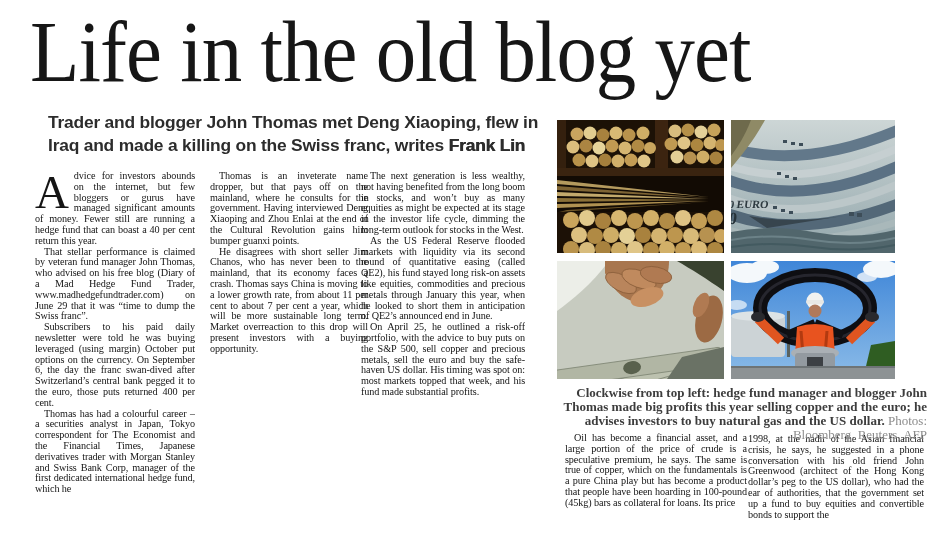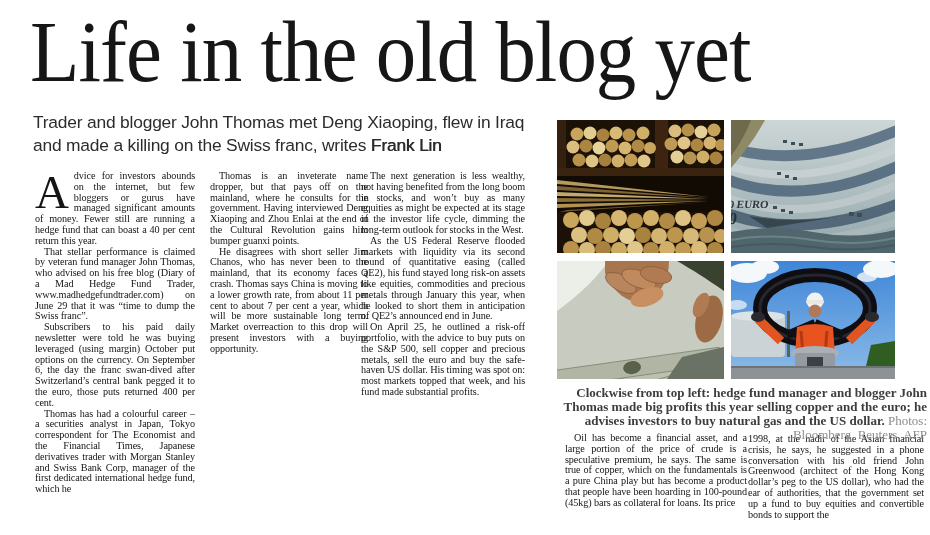--- a/index.html
+++ b/index.html
@@ -4,22 +4,22 @@
 <style>
   * { margin:0; padding:0; box-sizing:border-box; }
   html,body { width:930px; height:535px; background:#ffffff; overflow:hidden; }
   .page { position:relative; width:930px; height:404px; background:#fff;
           font-family:"Liberation Serif", serif; color:#111; }
 
   .title { position:absolute; left:30px; top:0px; font-family:"Liberation Serif", serif;
            font-weight:400; font-size:86px; line-height:104px; color:#161616;
            letter-spacing:-1px; transform:scaleX(.94); transform-origin:0 0; white-space:nowrap; }
 
-  .standfirst { position:absolute; left:33px; top:111px; width:521px;
-                font-family:"Liberation Sans", sans-serif; font-weight:400;
+  .standfirst { position:absolute; left:48px; top:111px; width:521px;
+                font-family:"Liberation Sans", sans-serif; font-weight:700;
                 font-size:17.4px; line-height:22.5px; color:#2c2c2c; letter-spacing:-.2px; }
   .standfirst .author { text-shadow:.5px 0 0 currentColor; }
 
   .col { position:absolute; font-size:10.2px; line-height:10.8px; text-align:justify;
          letter-spacing:-.1px; color:#141414; overflow:hidden; }
   .col p { margin:0; }
   .col p.indent { text-indent:9px; }
   .col1 { left:35px;  top:171px; width:160px; height:362px; }
   .col2 { left:210px; top:171px; width:158px; height:362px; }
   .col3 { left:361px; top:171px; width:164px; height:362px; }

